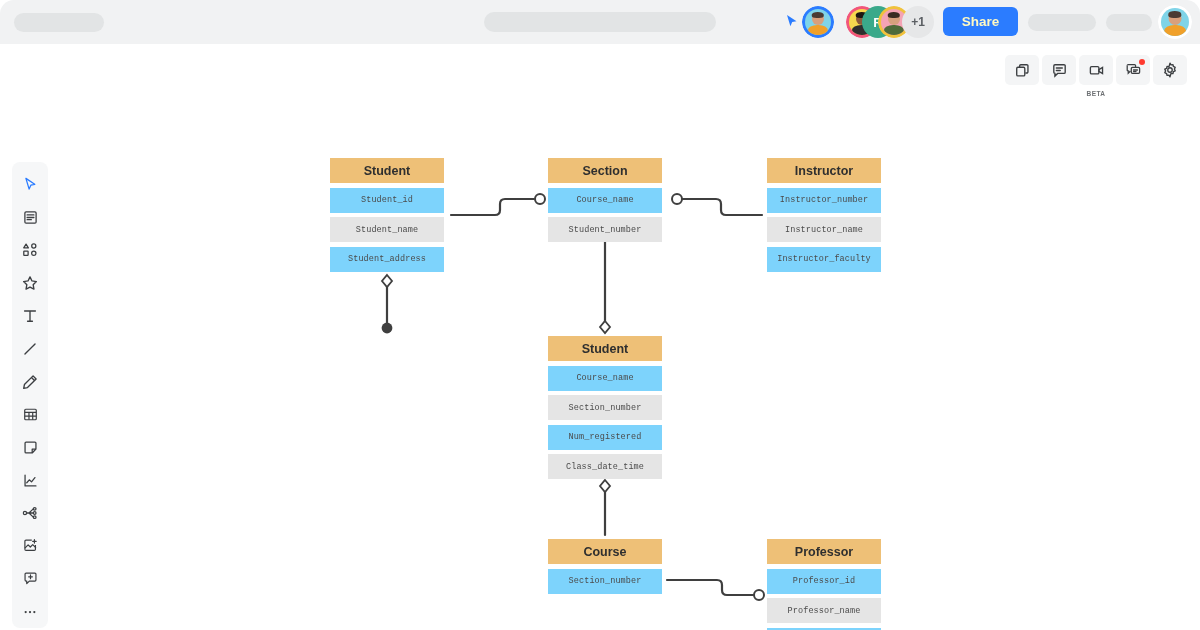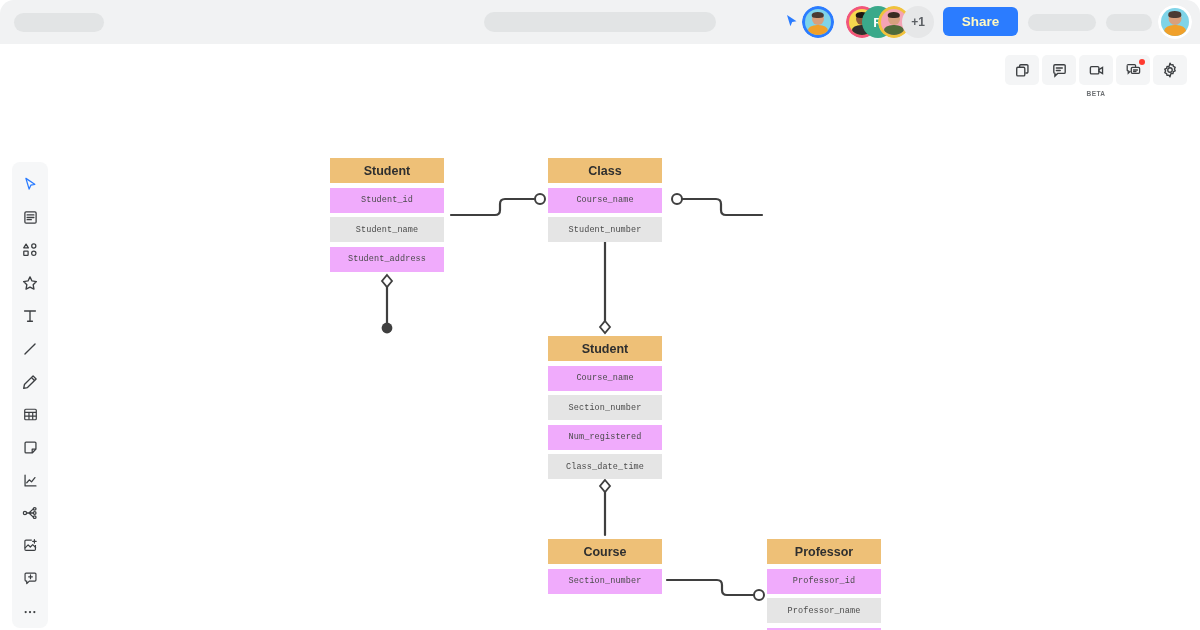--- a/index.html
+++ b/index.html
@@ -109,21 +109,21 @@
     height: 25px; background: #eec077;
     display: flex; align-items: center; justify-content: center;
     font-size: 12.5px; font-weight: 700; color: #2f2f2f;
   }
   .entity-row {
     height: 25px; margin-top: 4.5px;
     display: flex; align-items: center; justify-content: center;
     font-family: "Liberation Mono", monospace;
     font-size: 8.5px; color: #4b4b4b; letter-spacing: .1px;
   }
-  .entity-row.odd  { background: #f0abfc; }
+  .entity-row.odd  { background: #7dd3fc; }
   .entity-row.even { background: #e5e5e5; }
 </style>
 </head>
 <body>
 
 <div id="app">
 
   <div class="topbar">
     <div class="pill pill-doc-title"></div>
     <div class="pill pill-center"></div>
@@ -347,25 +347,31 @@
     </svg>
 
     <div class="entity" style="left:330px; top:112px;">
       <div class="entity-header">Student</div>
       <div class="entity-row odd">Student_id</div>
       <div class="entity-row even">Student_name</div>
       <div class="entity-row odd">Student_address</div>
     </div>
 
     <div class="entity" style="left:548px; top:112px;">
-      <div class="entity-header">Class</div>
+      <div class="entity-header">Section</div>
       <div class="entity-row odd">Course_name</div>
       <div class="entity-row even">Student_number</div>
     </div>
 
+    <div class="entity" style="left:767px; top:112px;">
+      <div class="entity-header">Instructor</div>
+      <div class="entity-row odd">Instructor_number</div>
+      <div class="entity-row even">Instructor_name</div>
+      <div class="entity-row odd">Instructor_faculty</div>
+    </div>
 
 
     <div class="entity" style="left:548px; top:290px;">
       <div class="entity-header">Student</div>
       <div class="entity-row odd">Course_name</div>
       <div class="entity-row even">Section_number</div>
       <div class="entity-row odd">Num_registered</div>
       <div class="entity-row even">Class_date_time</div>
     </div>
 

